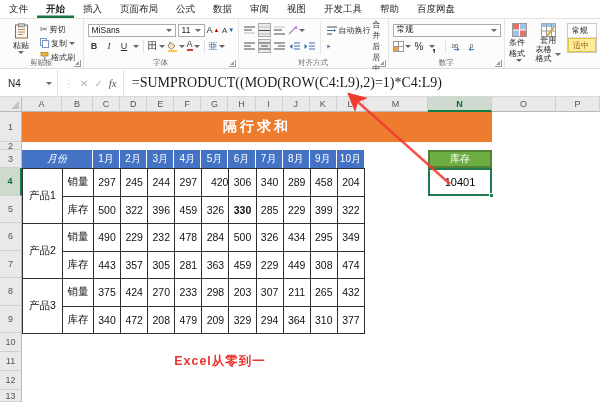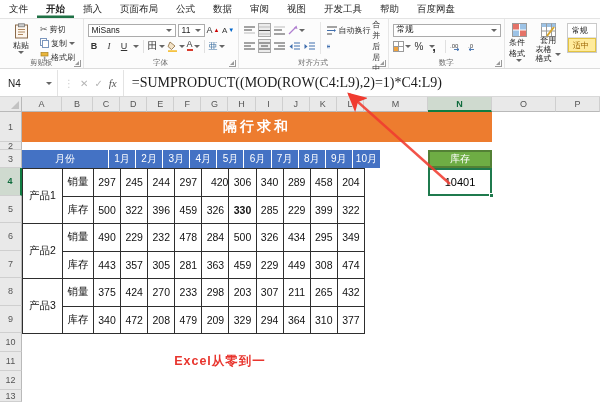--- a/index.html
+++ b/index.html
@@ -433,21 +433,21 @@
         <div class="rh" style="height: 27.5px;">9</div>
         <div class="rh" style="height: 19px;">10</div>
         <div class="rh" style="height: 19px;">11</div>
         <div class="rh" style="height: 19px;">12</div>
         <div class="rh" style="height: 12px;">13</div>
       </div>
 
     <div class="banner">隔行求和</div>
 
     <div class="months">
-        <div class="mcell" style="width: 87px;">月份</div>
+        <div class="mcell" style="width: 71px; font-style: italic;">月份</div>
         <div class="mcell" style="width: 27.1px;">1月</div>
         <div class="mcell" style="width: 27.1px;">2月</div>
         <div class="mcell" style="width: 27.1px;">3月</div>
         <div class="mcell" style="width: 27.1px;">4月</div>
         <div class="mcell" style="width: 27.1px;">5月</div>
         <div class="mcell" style="width: 27.1px;">6月</div>
         <div class="mcell" style="width: 27.1px;">7月</div>
         <div class="mcell" style="width: 27.1px;">8月</div>
         <div class="mcell" style="width: 27.1px;">9月</div>
         <div class="mcell" style="width: 27.1px;">10月</div>

